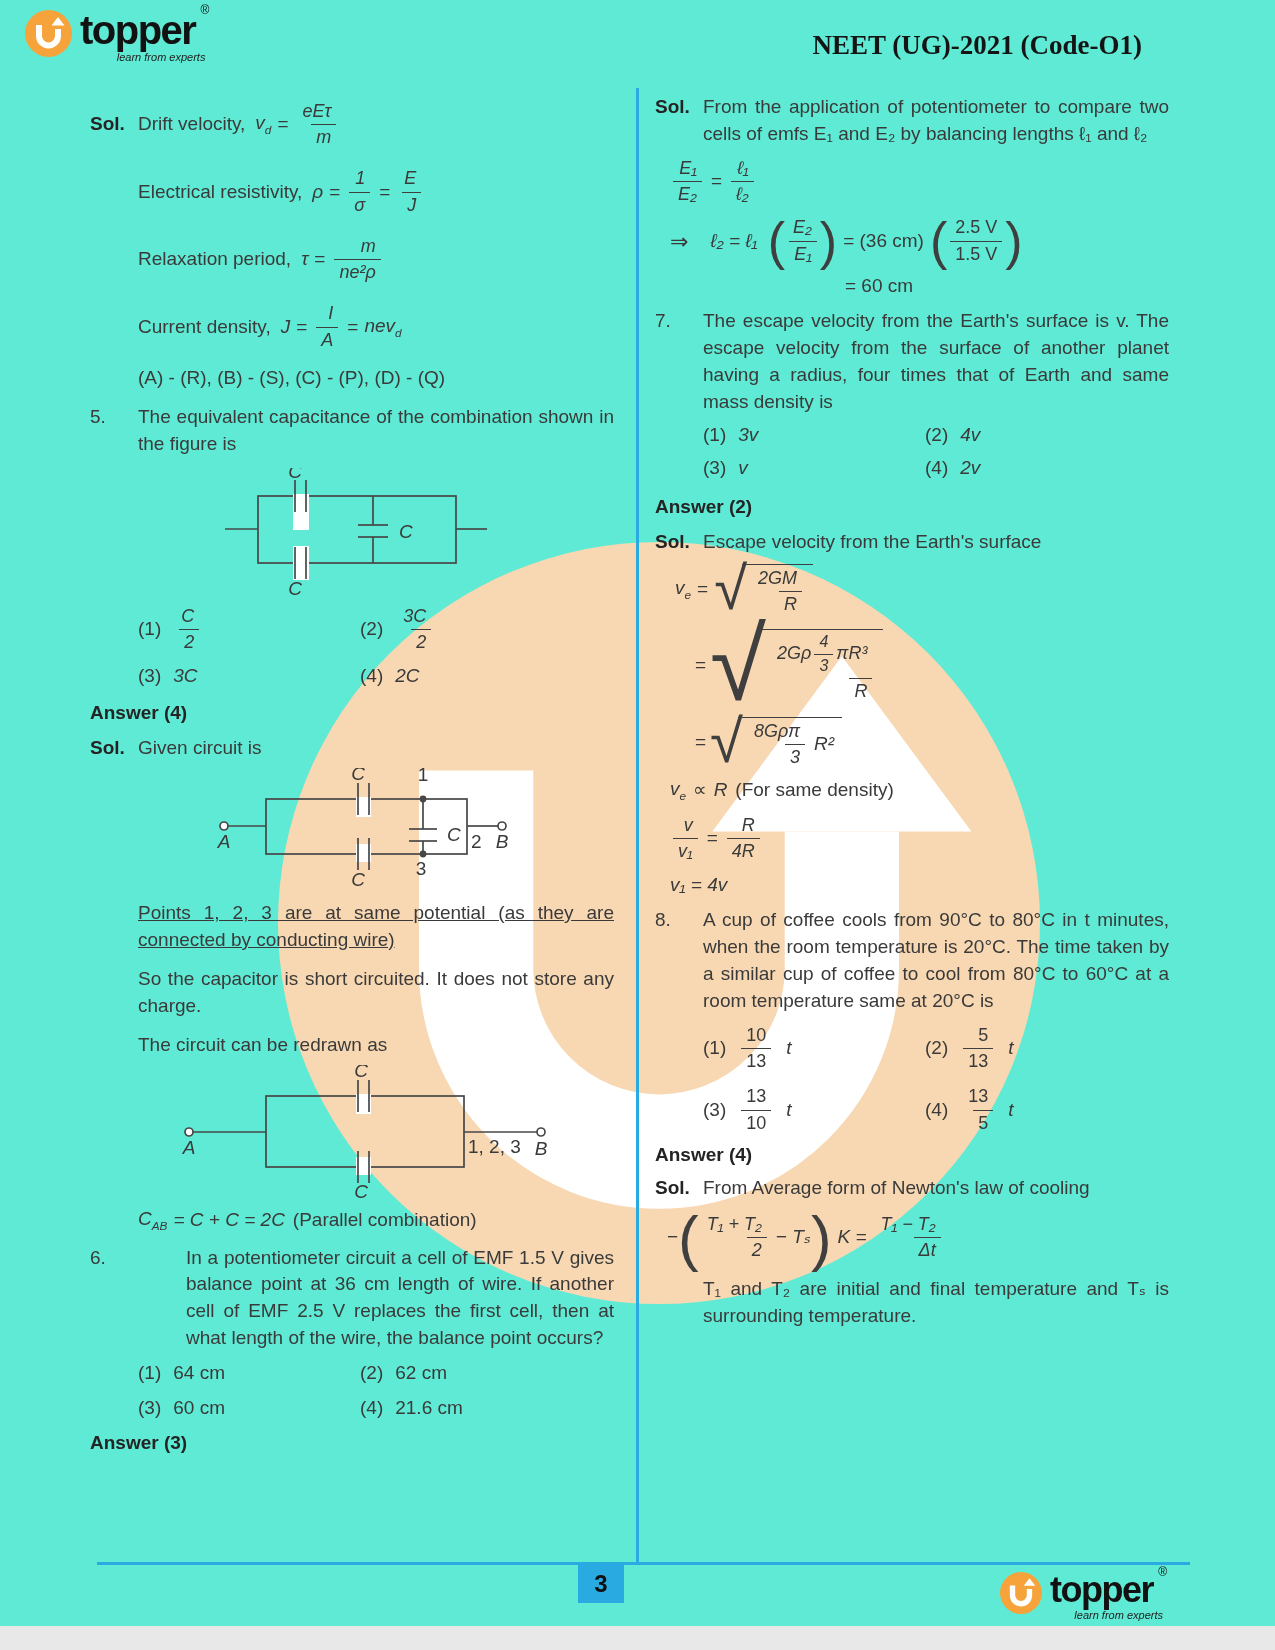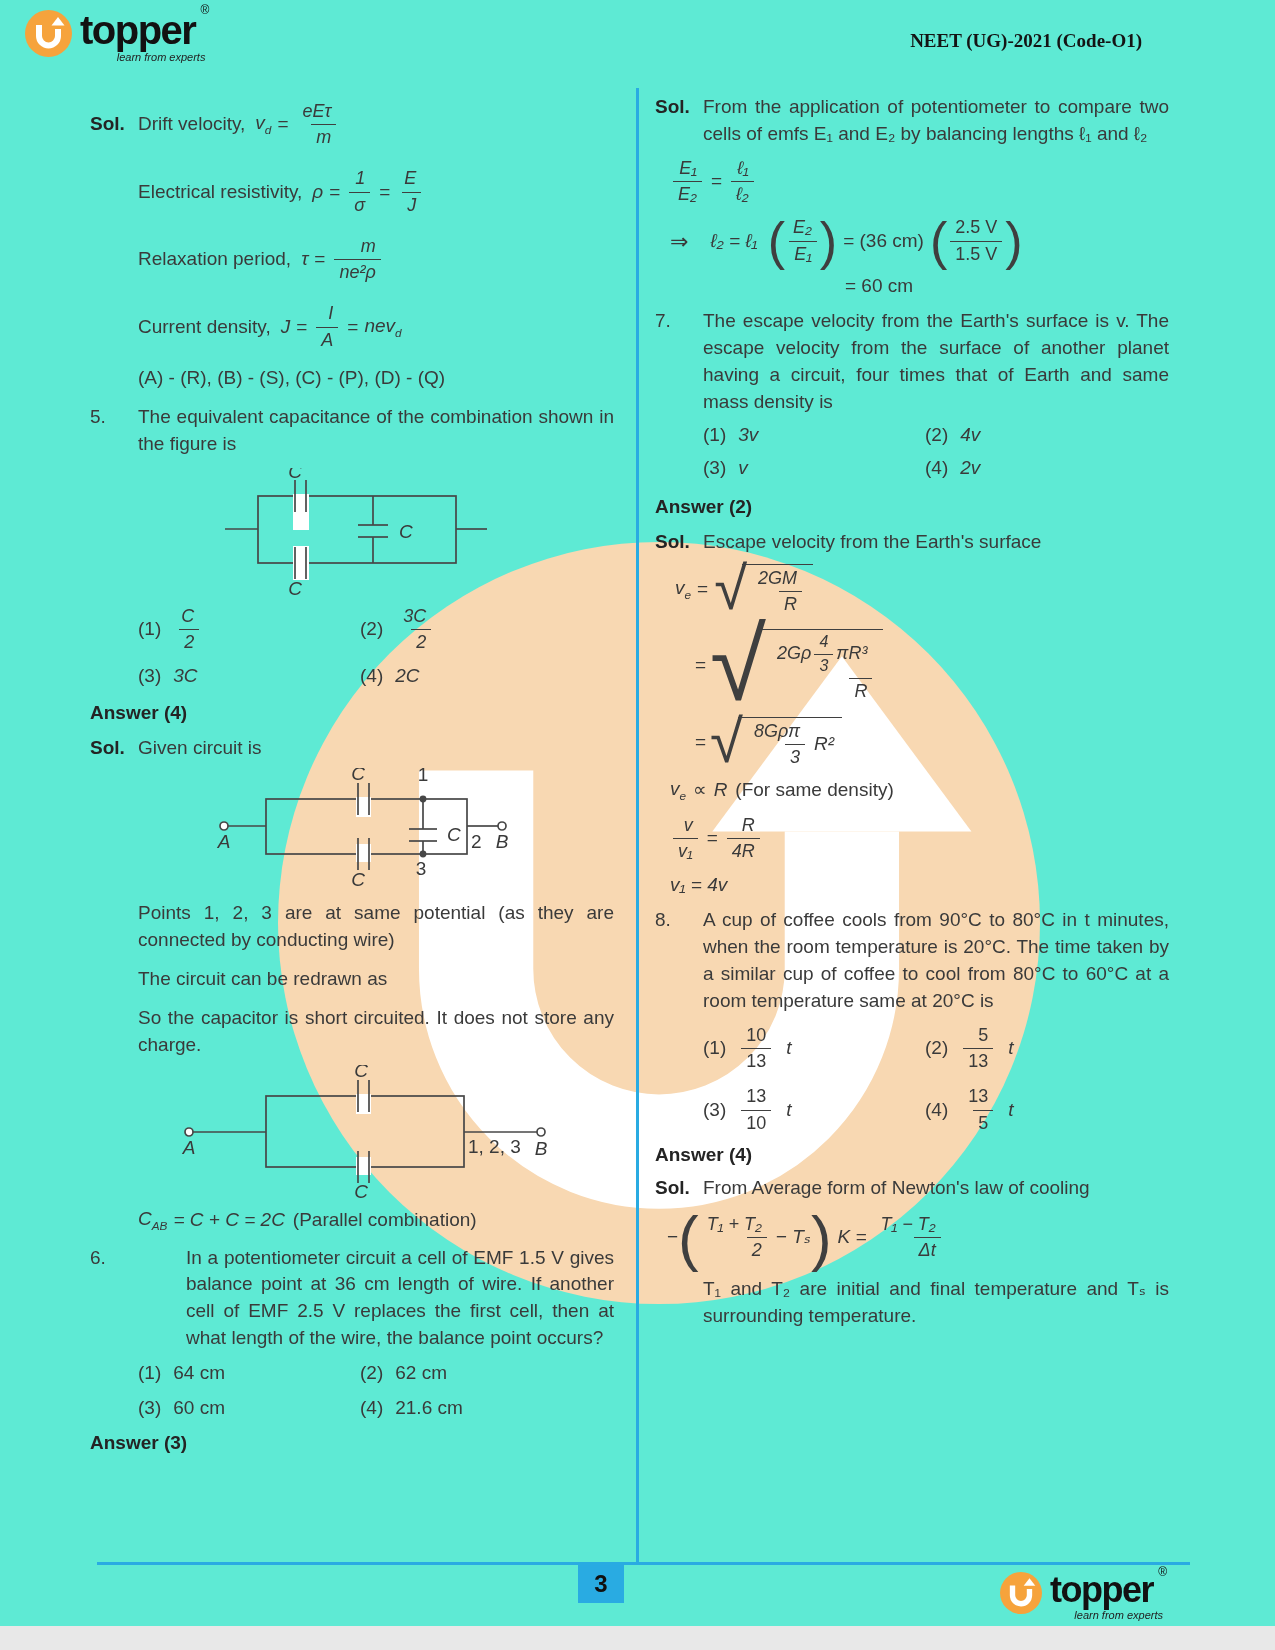--- a/index.html
+++ b/index.html
@@ -10,21 +10,21 @@
   
   .logo{position:absolute;display:flex;align-items:flex-start;gap:8px;z-index:4;}
   .logo-head{left:25px;top:10px;}
   .logo-foot{left:1000px;top:1572px;}
   .wordmark{position:relative;font-weight:800;color:#121212;letter-spacing:-1.5px;line-height:1;}
   .logo-head .wordmark{font-size:40px;}
   .logo-foot .wordmark{font-size:36px;}
   .wordmark .reg{position:absolute;top:-6px;right:-14px;font-size:12px;font-weight:400;letter-spacing:0;}
   .tagline{position:absolute;right:-10px;bottom:-13px;font-size:11px;font-style:italic;color:#222;letter-spacing:0;font-weight:400;white-space:nowrap;}
   .doc-title{position:absolute;top:30px;right:133px;font-family:"Liberation Serif","DejaVu Serif",serif;
-             font-weight:700;font-size:19px;color:#141414;z-index:4;}
+             font-weight:700;font-size:27px;color:#141414;z-index:4;}
   
   .divider{position:absolute;left:636px;top:88px;width:3px;height:1476px;background:#29ABE2;z-index:3;}
   .footline{position:absolute;left:97px;top:1562px;width:1093px;height:3px;background:#29ABE2;z-index:3;}
   .pagebox{position:absolute;left:578px;top:1565px;width:46px;height:38px;background:#29ABE2;color:#101010;
            display:flex;align-items:center;justify-content:center;font-size:24px;font-weight:700;z-index:4;}
   
   .col{position:absolute;z-index:2;font-size:19px;line-height:1.42;}
   .col-left{left:90px;top:95px;width:524px;}
   .col-right{left:655px;top:88px;width:514px;}
   .row{display:flex;align-items:center;}
@@ -238,23 +238,23 @@
         <line class="wire" x1="148" y1="70" x2="148" y2="102"></line>
         <line class="wire" x1="159" y1="70" x2="159" y2="102"></line>
         <text x="148" y="118" text-anchor="middle">C</text>
         <line class="wire" x1="257" y1="58" x2="288" y2="58"></line>
         <circle class="term" cx="292" cy="58" r="4"></circle>
         <text class="nodelbl" x="261" y="80">2</text>
         <text x="292" y="80" text-anchor="middle">B</text>
       </svg>
     </div>
 
-    <div class="indent mt10" style="text-align:justify;">Points 1, 2, 3 are at same potential (as they are connected by conducting wire)</div>
+    <div class="indent mt10" style="text-align:justify;text-decoration:underline;">Points 1, 2, 3 are at same potential (as they are connected by conducting wire)</div>
+    <div class="indent mt12" style="text-align:justify;">So the capacitor is short circuited. It does not store any charge.</div>
     <div class="indent mt12">The circuit can be redrawn as</div>
-    <div class="indent mt12" style="text-align:justify;">So the capacitor is short circuited. It does not store any charge.</div>
 
     <div class="fig mt6" style="margin-left:90px;">
       <svg width="380" height="135" viewBox="0 0 380 135">
         <circle class="term" cx="9" cy="67" r="4"></circle>
         <text x="9" y="89" text-anchor="middle">A</text>
         <line class="wire" x1="13" y1="67" x2="86" y2="67"></line>
         <rect x="86" y="31" width="198" height="71" fill="none" class="wire"></rect>
         <rect x="176" y="29" width="15" height="20" fill="#fff" stroke="none"></rect>
         <line class="wire" x1="178" y1="15" x2="178" y2="47"></line>
         <line class="wire" x1="189" y1="15" x2="189" y2="47"></line>
@@ -337,21 +337,21 @@
             <span class="num">2.5 V</span>
             <span class="den">1.5 V</span>
           </span>
         </span>
     </div>
 
     <div class="mt8" style="padding-left:190px;">= 60 cm</div>
 
     <div class="row mt8" style="align-items:flex-start;">
       <span class="qnum">7.</span>
-      <span style="flex:1;text-align:justify;">The escape velocity from the Earth's surface is v. The escape velocity from the surface of another planet having a circuit, four times that of Earth and same mass density is</span>
+      <span style="flex:1;text-align:justify;">The escape velocity from the Earth's surface is v. The escape velocity from the surface of another planet having a radius, four times that of Earth and same mass density is</span>
     </div>
     <div class="opts mt6">
       <span class="opt o1">
           <span class="ol">(1)</span>
           <span class="it">3v</span>
         </span>
       <span class="opt">
           <span class="ol">(2)</span>
           <span class="it">4v</span>
         </span>

